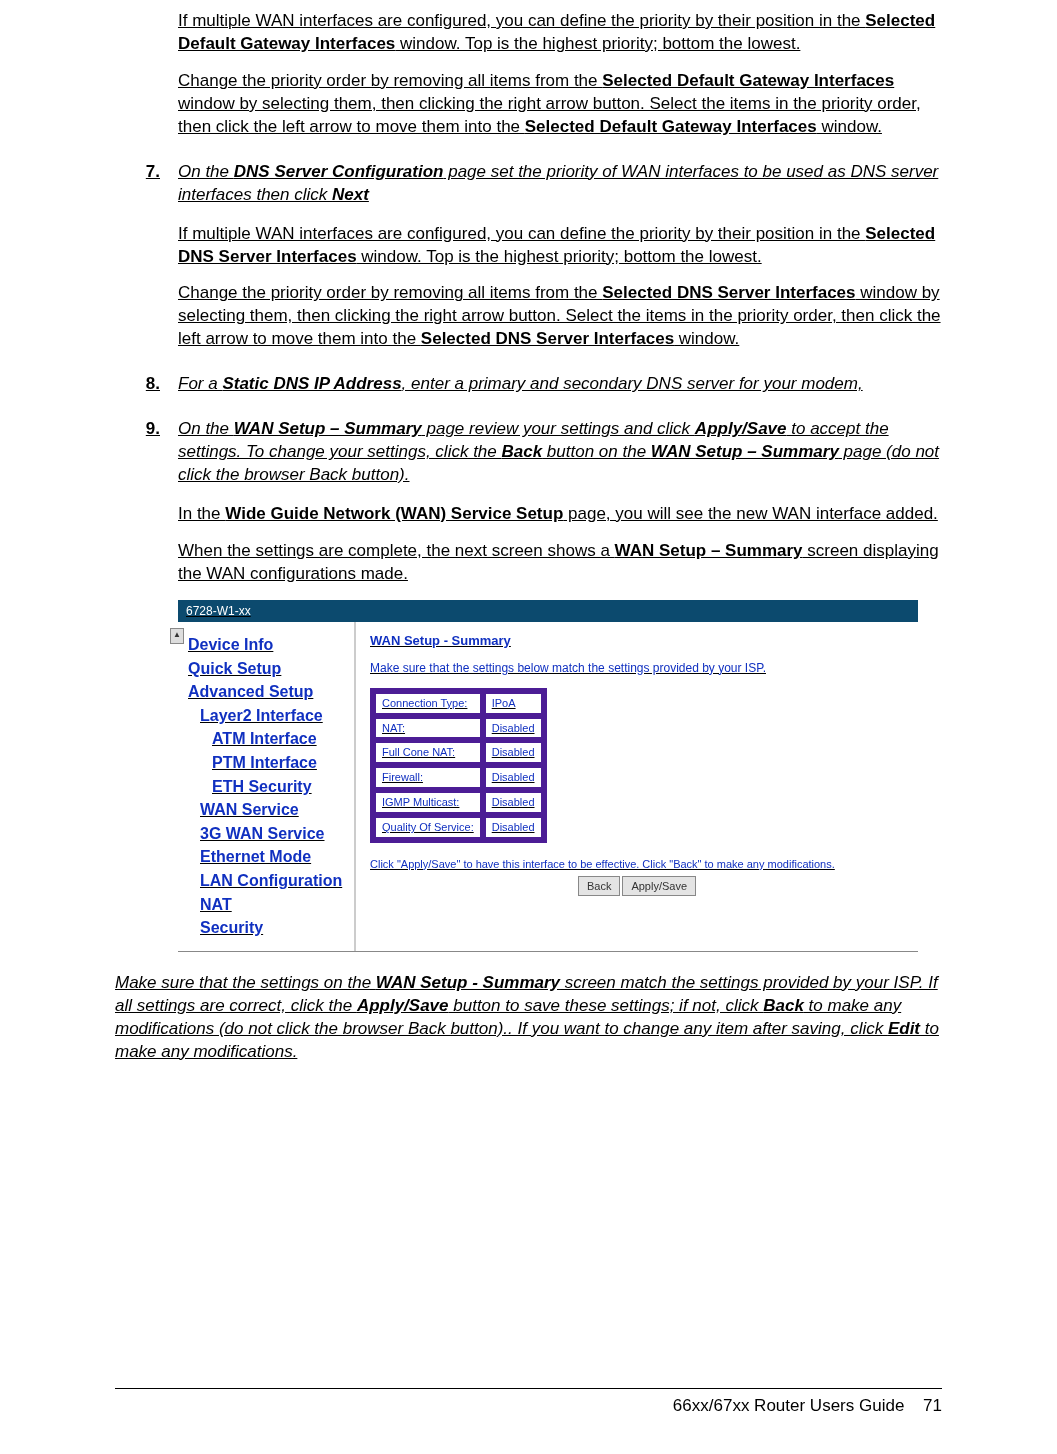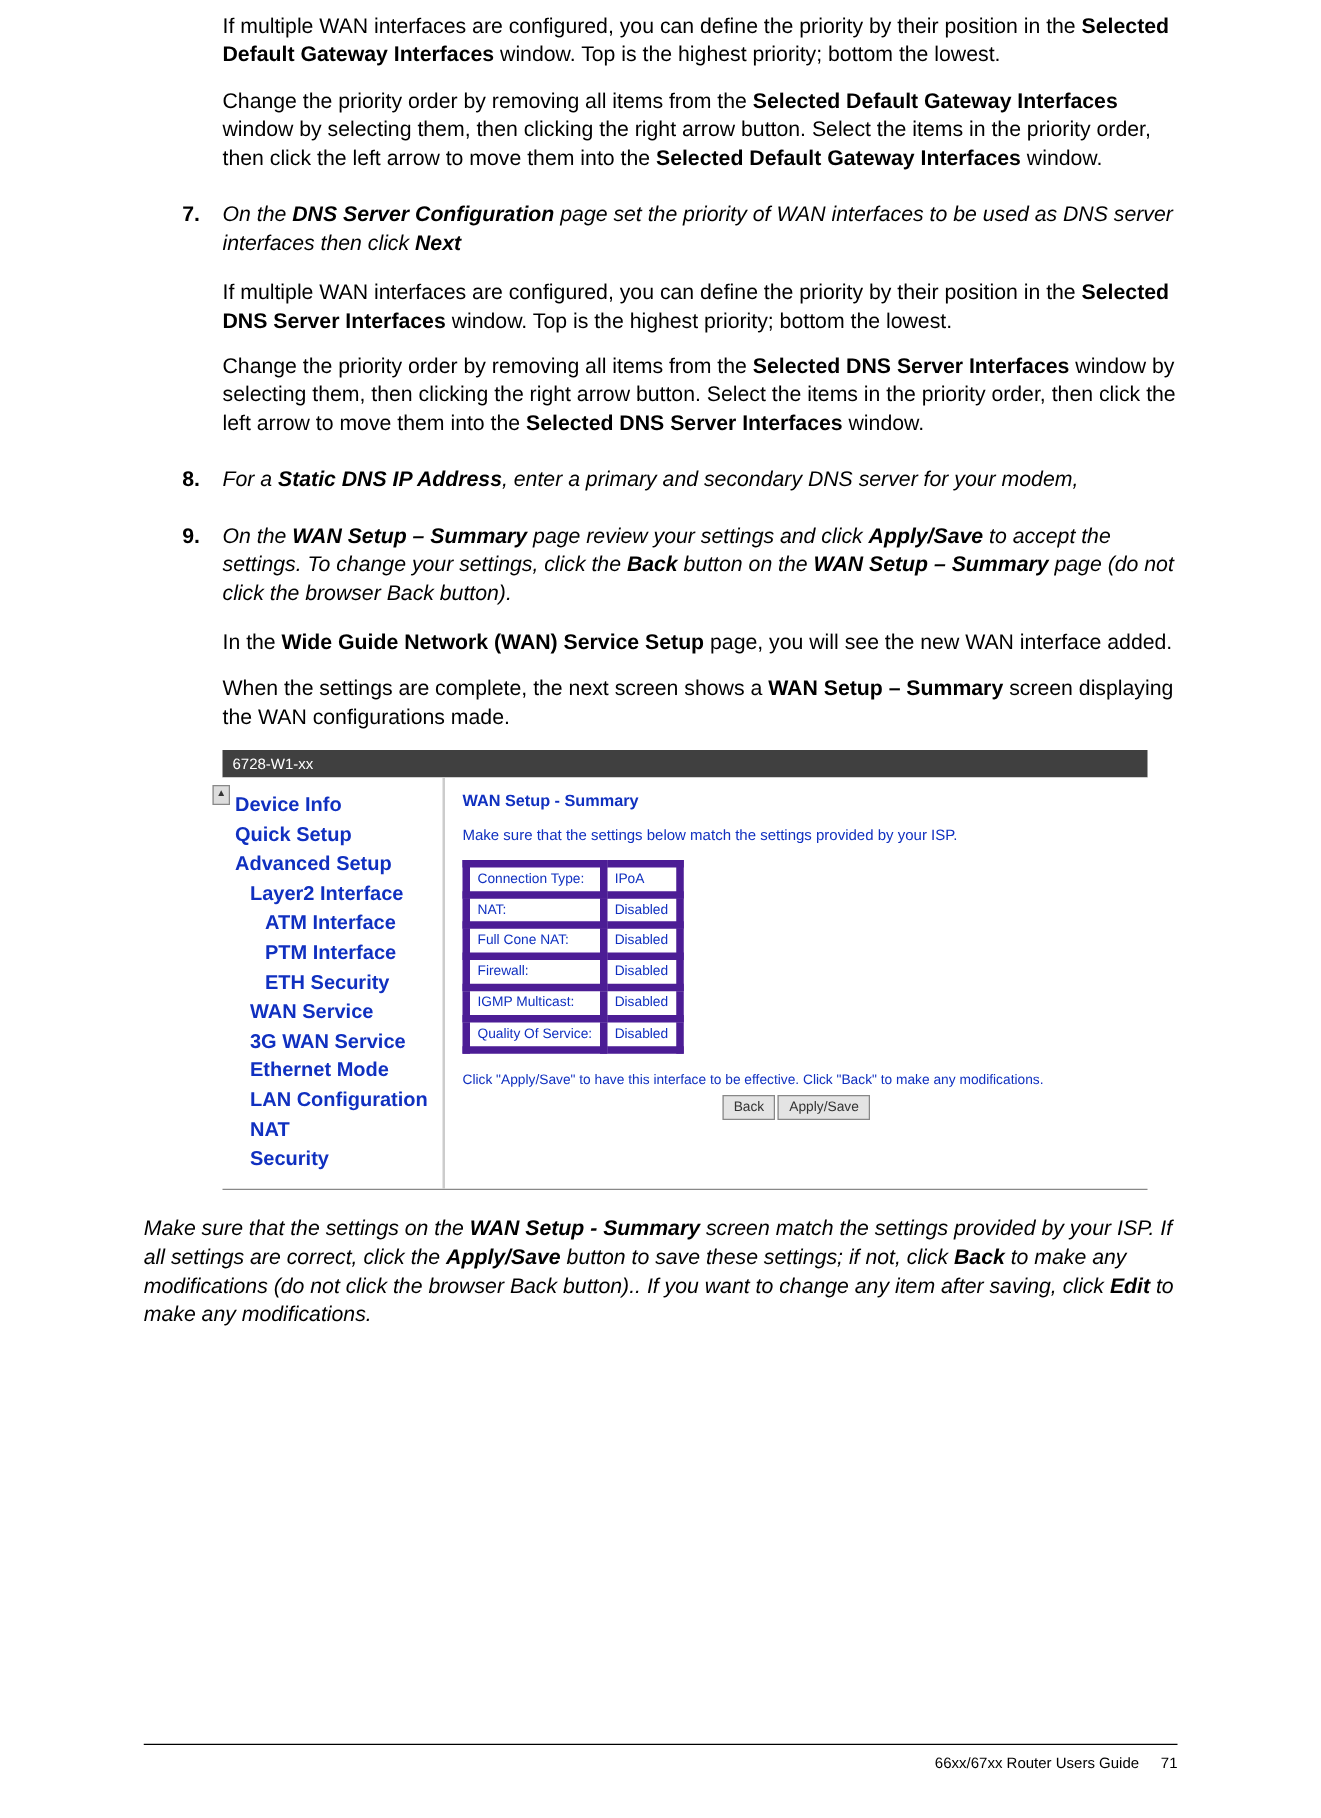--- a/index.html
+++ b/index.html
@@ -10,20 +10,21 @@
     margin: 0;
     padding: 0;
     background: #fff;
   }
   .page {
     width: 1057px;
     min-height: 1454px;
     padding: 10px 115px 40px 115px;
     box-sizing: border-box;
     position: relative;
+    text-decoration: underline;
   }
   .block {
     margin-bottom: 14px;
   }
   .step {
     display: flex;
     margin-top: 22px;
     margin-bottom: 16px;
   }
   .step-num {
@@ -49,21 +50,21 @@
     margin-top: 8px;
     margin-bottom: 20px;
   }
   .shot-inner {
     border: 0;
     width: 740px;
     font-family: Verdana, Arial, sans-serif;
     font-size: 12px;
   }
   .titlebar {
-    background: #404040;
+    background: #0c4a6e;
     color: #fff;
     padding: 3px 8px;
     font-size: 12px;
   }
   .app-body {
     display: flex;
     border-bottom: 1px solid #888;
     background: #fff;
   }
   .nav-col {
@@ -140,21 +141,21 @@
   }
 
   .footer {
     position: absolute;
     bottom: 36px;
     left: 115px;
     right: 115px;
     border-top: 1px solid #000;
     padding-top: 6px;
     text-align: right;
-    font-size: 12px;
+    font-size: 17px;
   }
   .page-num { margin-left: 14px; }
 </style>
 </head>
 <body>
 
 <div class="page">
 
   <div class="indented block">
     <span>If multiple WAN interfaces are configured, you can define the priority by their position in the </span><span class="bold">Selected Default Gateway Interfaces</span><span> window. Top is the highest priority; bottom the lowest.</span>

